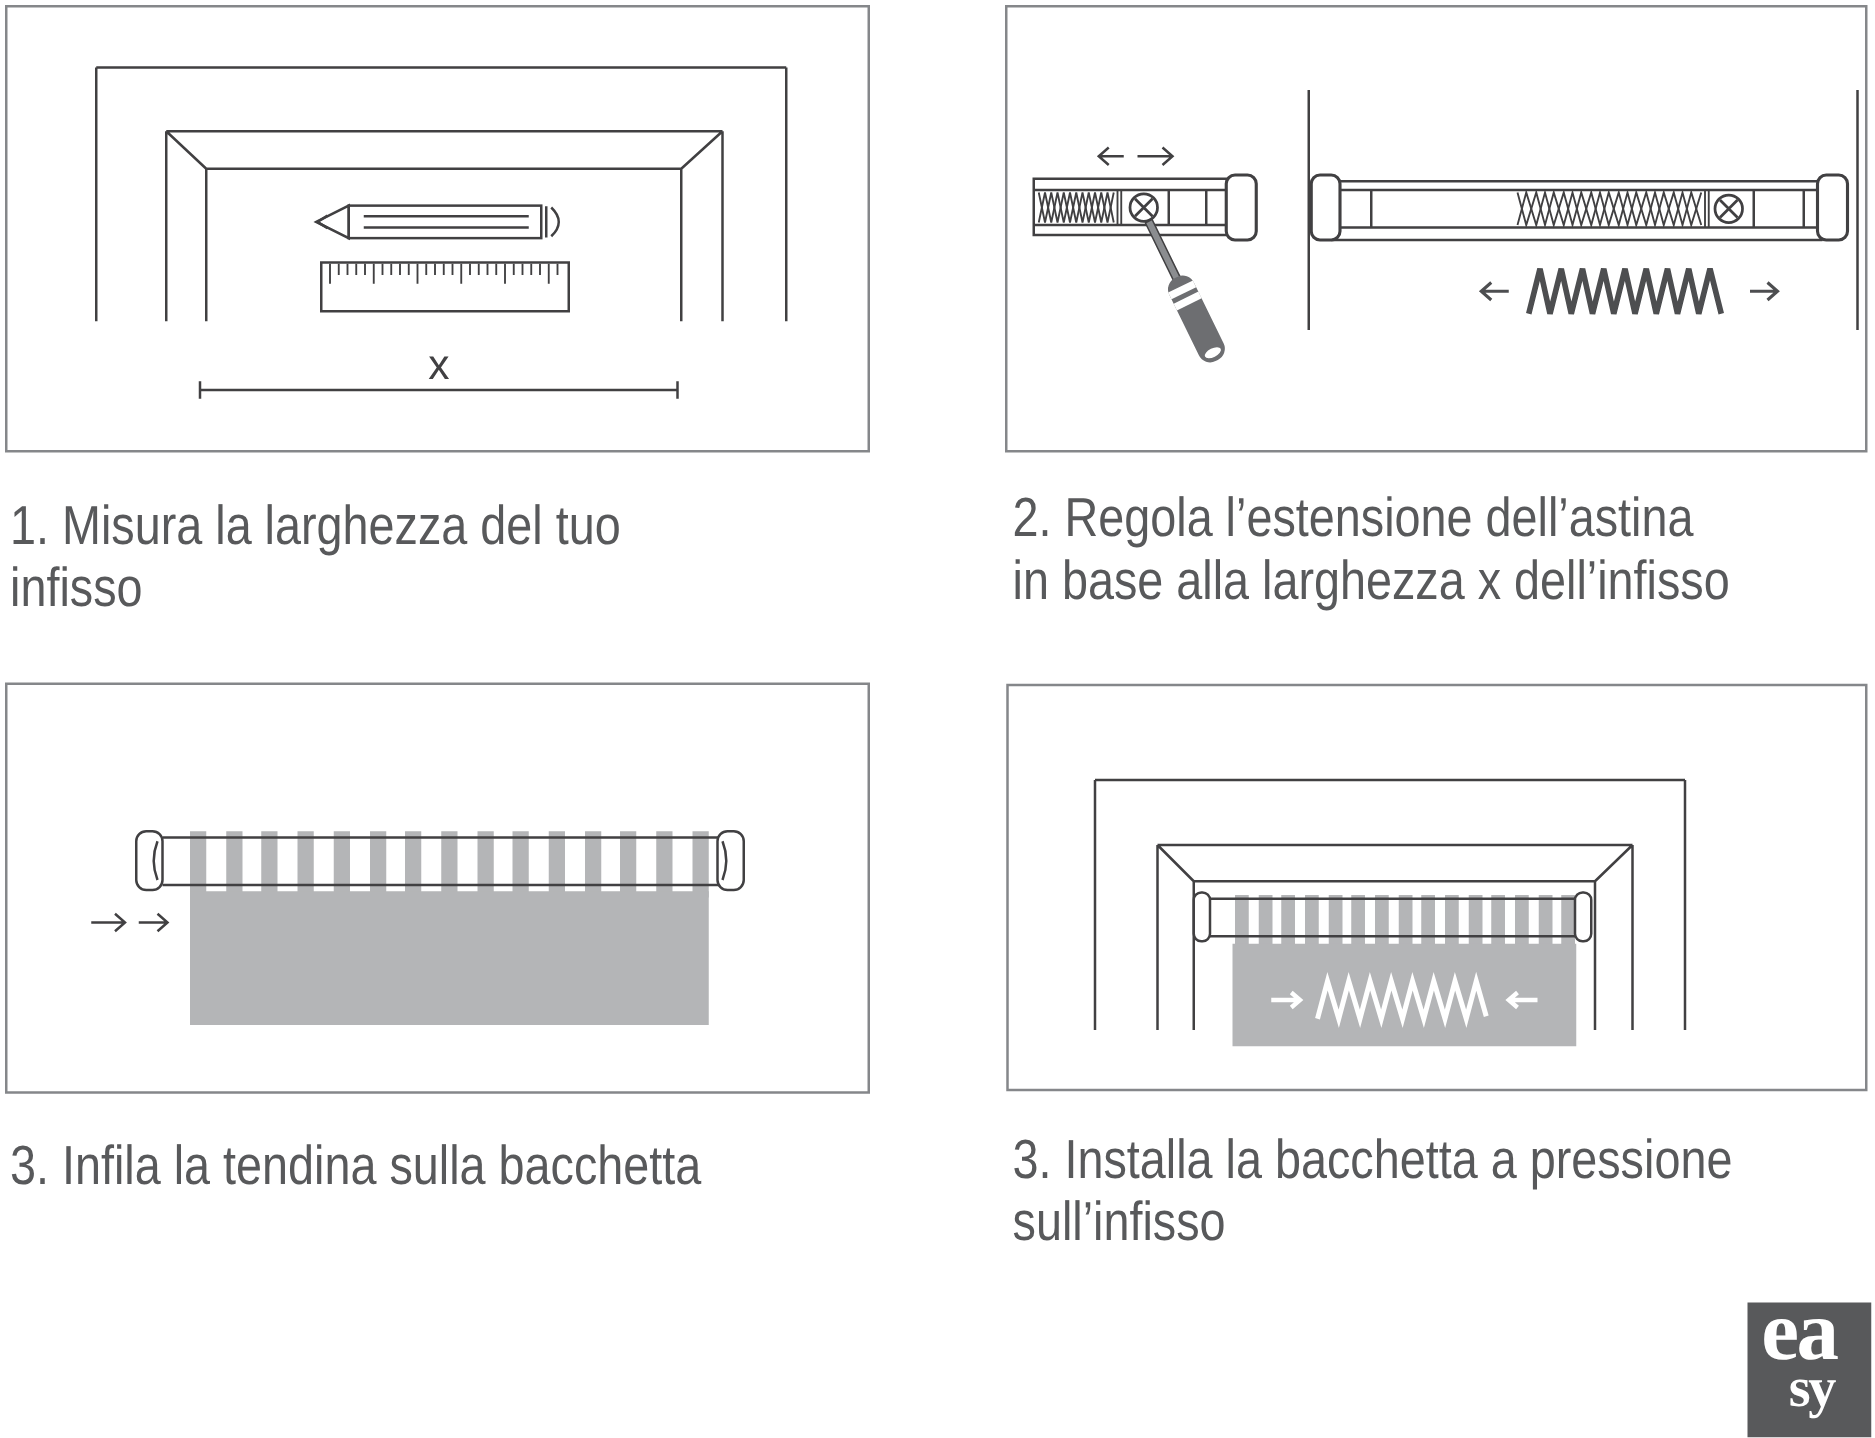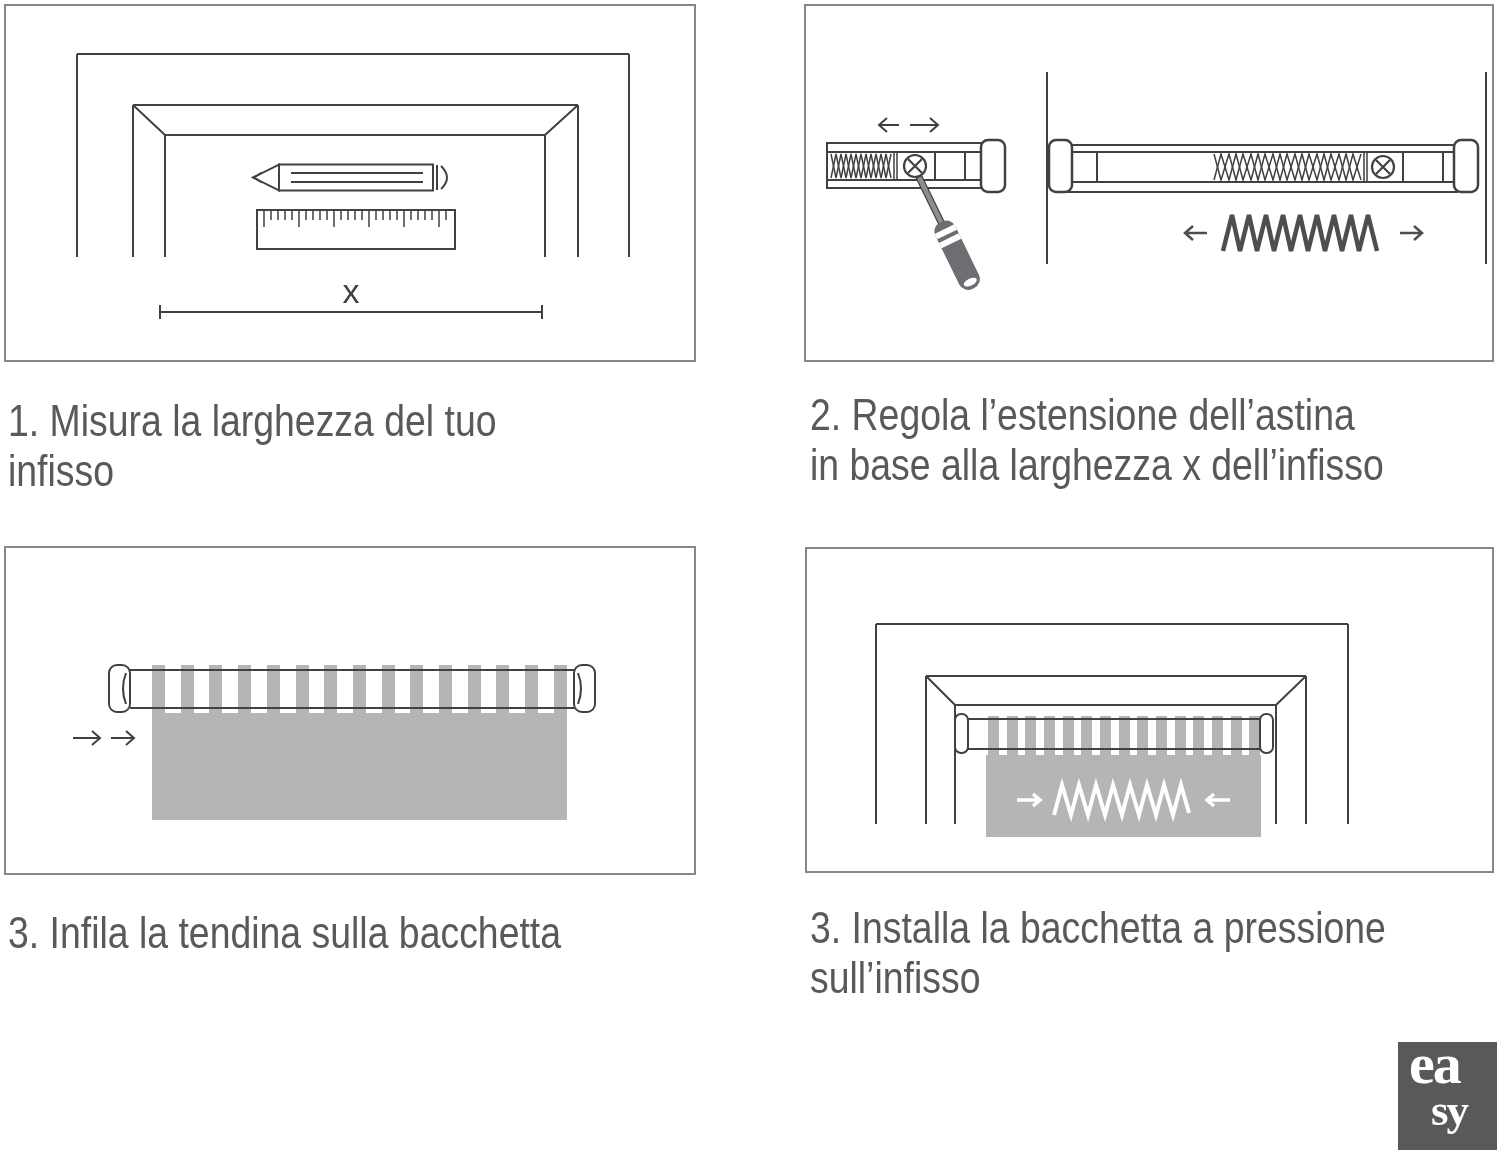--- a/index.html
+++ b/index.html
@@ -18,21 +18,21 @@
   .caption{position:absolute;color:#58595b;font-size:44px;line-height:50px;
            transform:scaleX(0.85);transform-origin:left top;white-space:nowrap;}
   #cap1{left:8px;top:396px;}
   #cap2{left:810px;top:390px;}
   #cap3{left:8px;top:908px;}
   #cap4{left:810px;top:903px;}
   .stroke{stroke:#414042;fill:none;stroke-width:2;}
   #logo{position:absolute;left:1398px;top:1042px;width:99px;height:108px;
         background:#58595b;overflow:hidden;color:#ffffff;
         font-family:"Liberation Serif","DejaVu Serif",serif;font-weight:bold;}
-  #logo .l1{position:absolute;left:11px;top:-6px;font-size:58px;line-height:56px;letter-spacing:-2px;}
+  #logo .l1{position:absolute;left:11px;top:-6px;font-size:68px;line-height:56px;letter-spacing:-2px;}
   #logo .l2{position:absolute;left:33px;top:40px;font-size:45px;line-height:56px;letter-spacing:-2px;}
 </style>
 </head>
 <body>
 
 <div class="panel" id="panel1"></div>
 <svg class="art" id="art1" width="692" height="358" viewBox="0 0 692 358">
   <g class="stroke">
     <path d="M73,50 H625 M73,50 V253 M625,50 V253"></path>
     <path d="M129,101 H574 M161,131 H541 M129,101 L161,131 M574,101 L541,131

